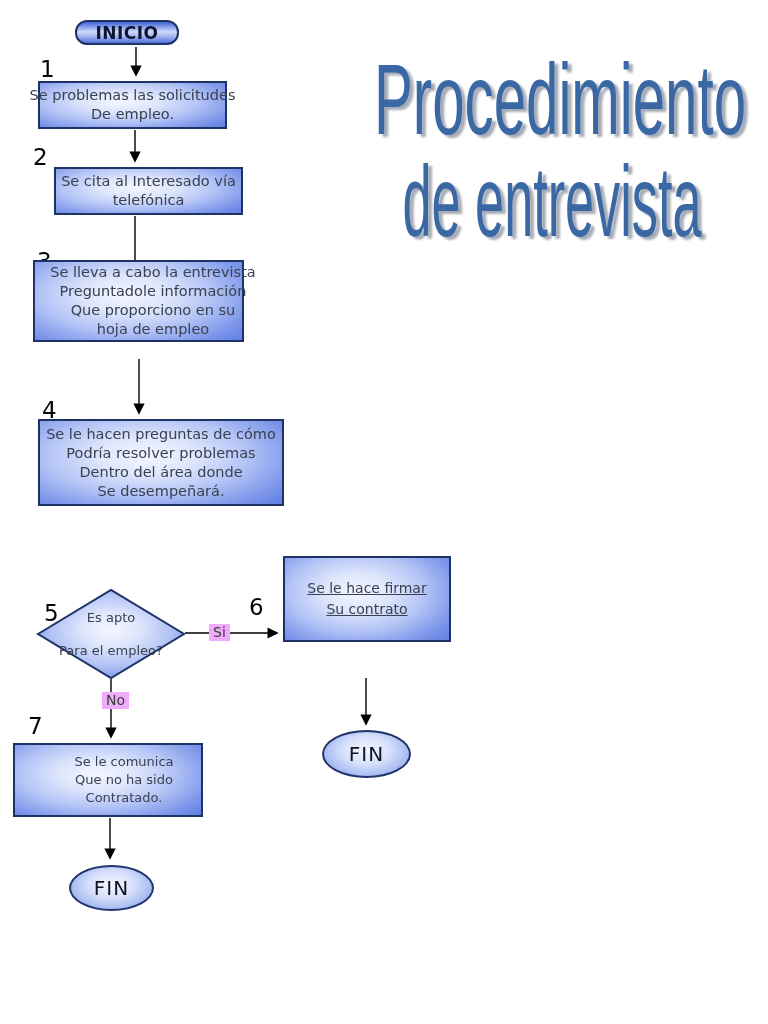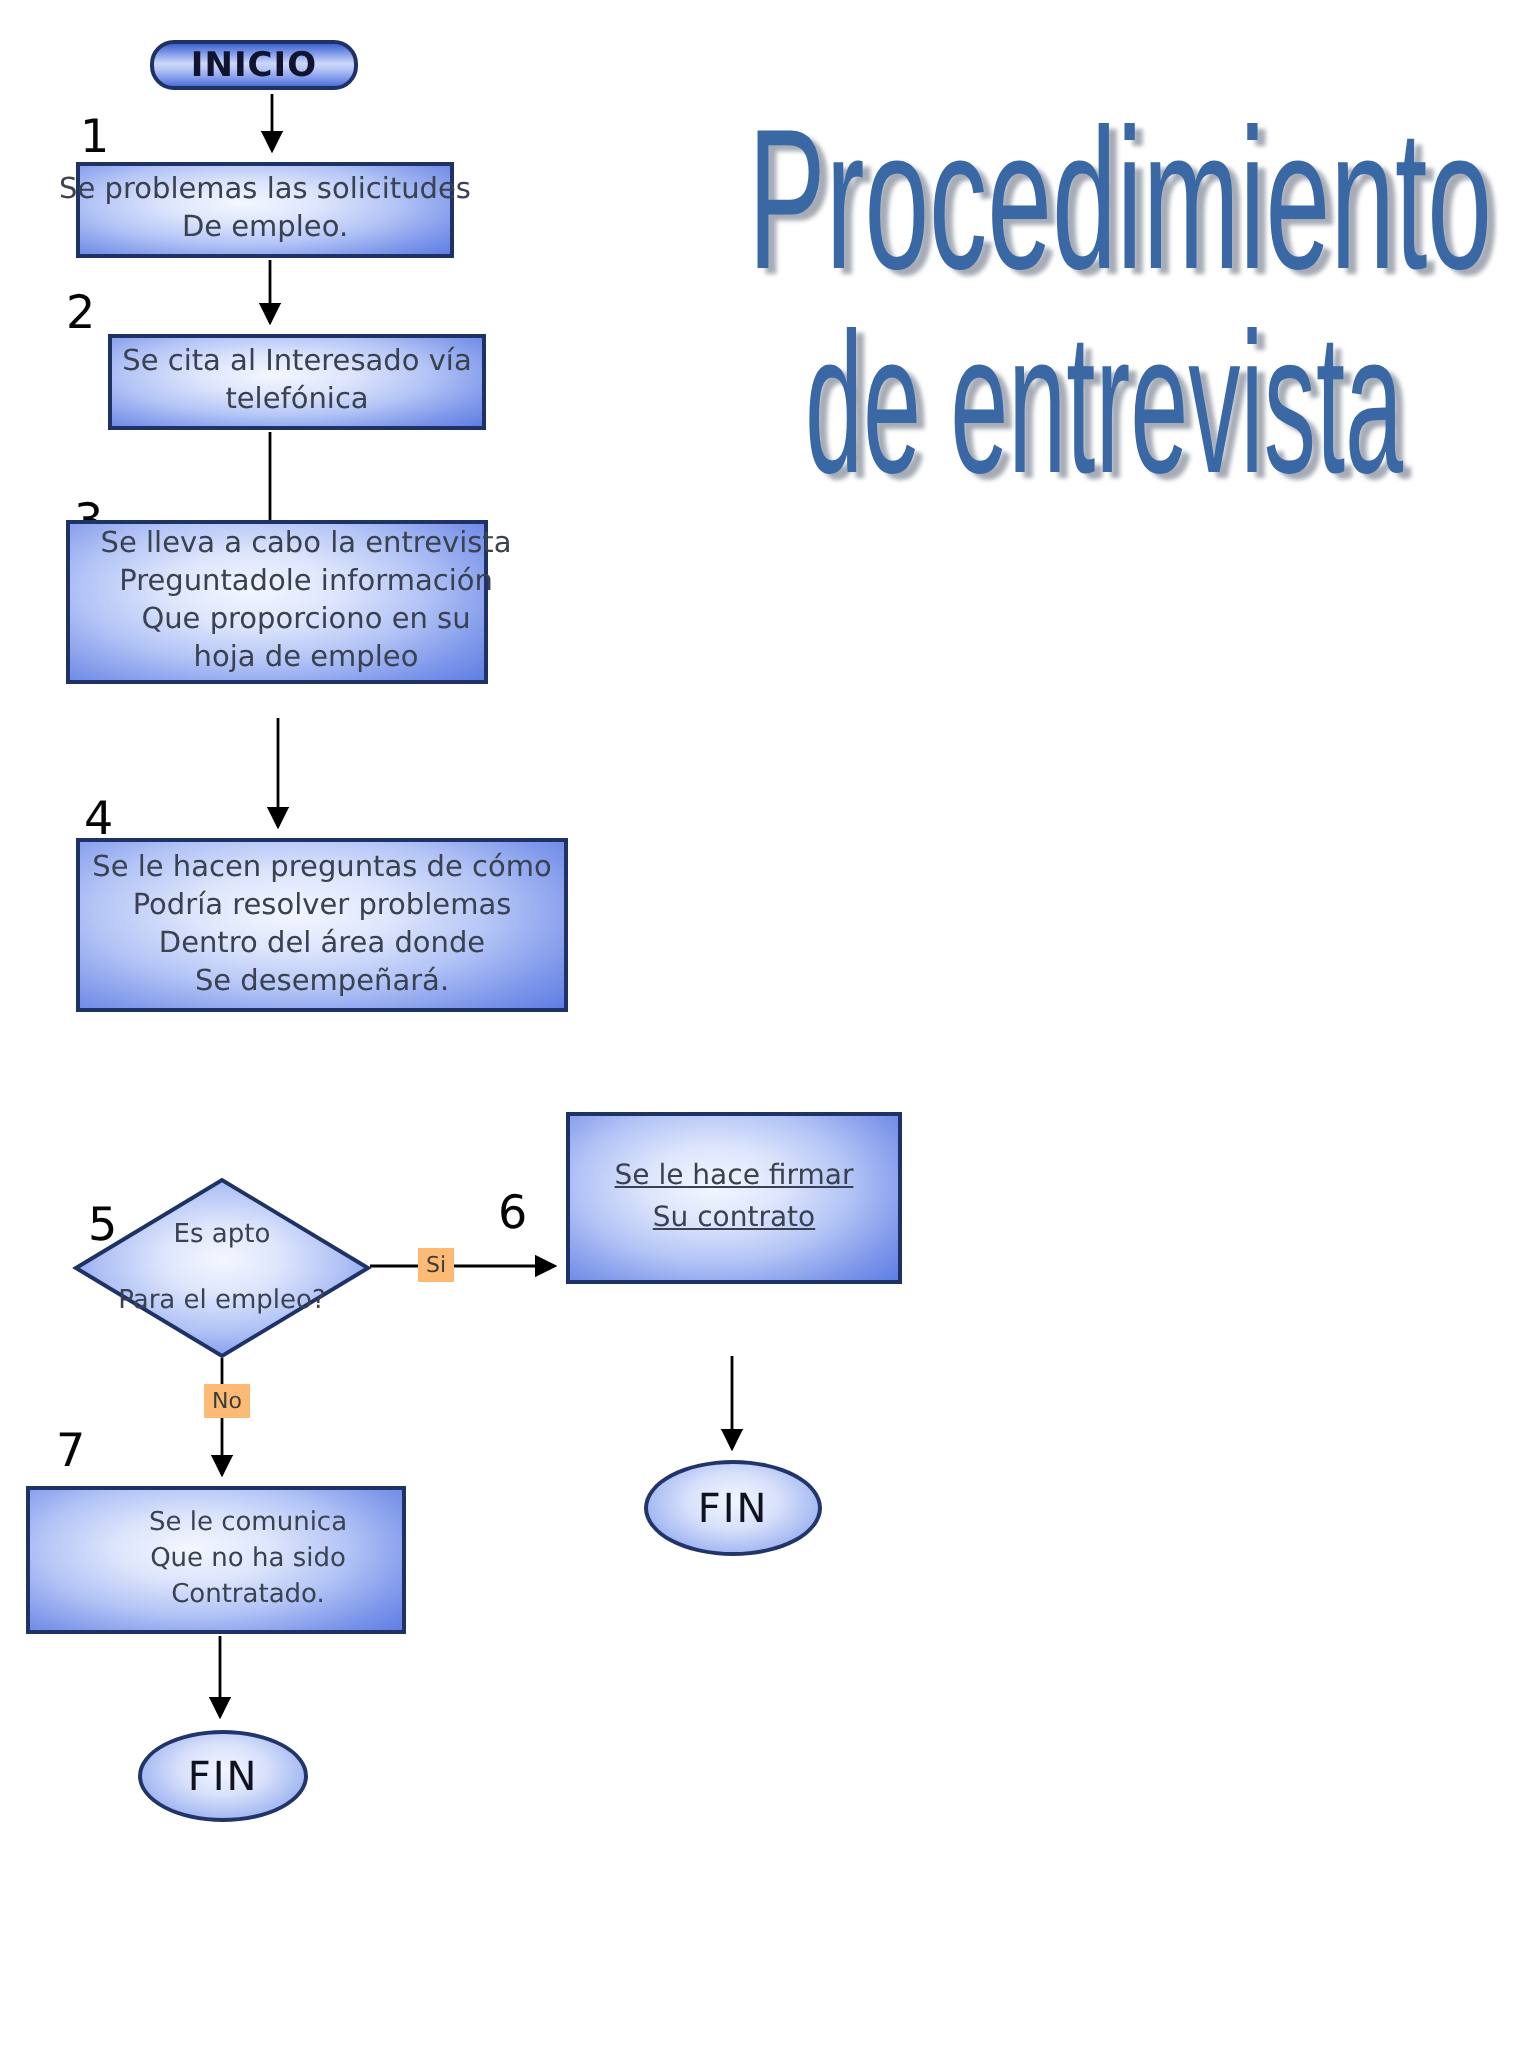--- a/index.html
+++ b/index.html
@@ -48,22 +48,22 @@
     position:absolute; display:flex; flex-direction:column;
     justify-content:center; align-items:center; text-align:center;
     color:#3a4150; font-size:13px; line-height:18px;gap:15px;
   }
   .diamond-text .line { white-space:nowrap; }
 
   .num {
     position:absolute; font-size:23px; color:#050505; line-height:23px;
   }
   .edge-label {
-    position:absolute; font-size:11px; color:#3c3c3c;
-    background:#fdba74; padding:0 4px; line-height:17px;
+    position:absolute; font-size:14px; color:#3c3c3c;
+    background:#f0abfc; padding:0 4px; line-height:17px;
   }
   .title-text {
     font-family:"Liberation Sans", sans-serif; font-weight:400;
     fill:#3a68a4;
     filter:drop-shadow(4px 3px 1px rgba(150,156,168,0.85));
   }
 </style>
 </head>
 <body>
 

